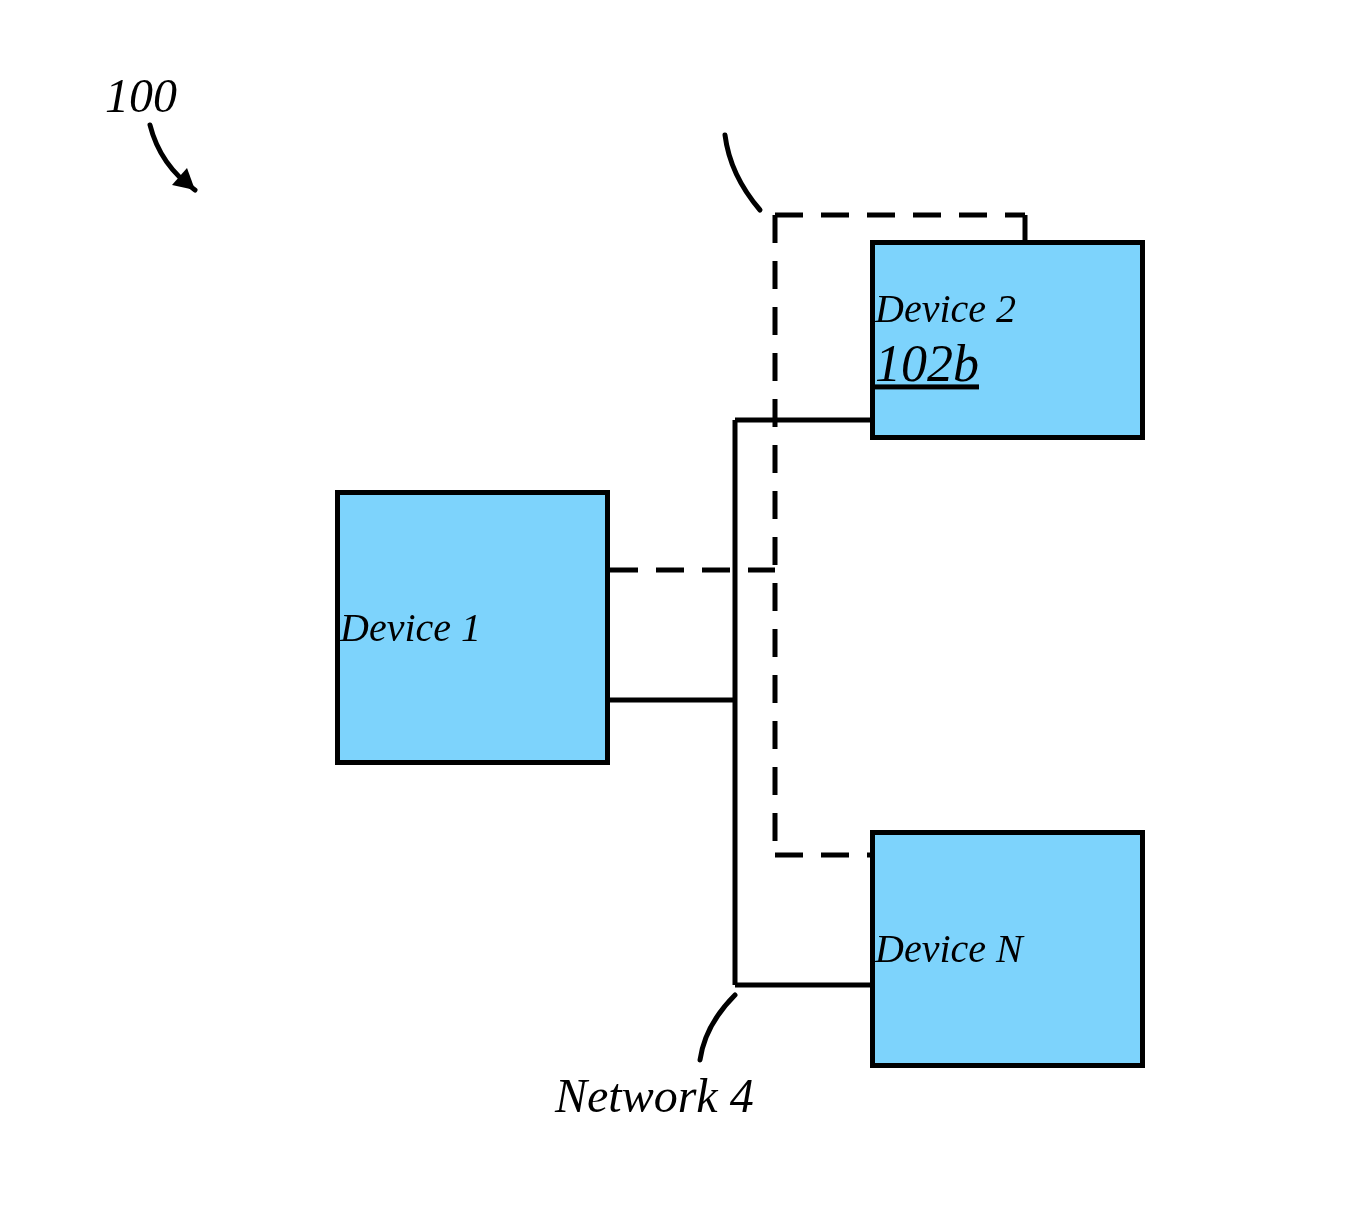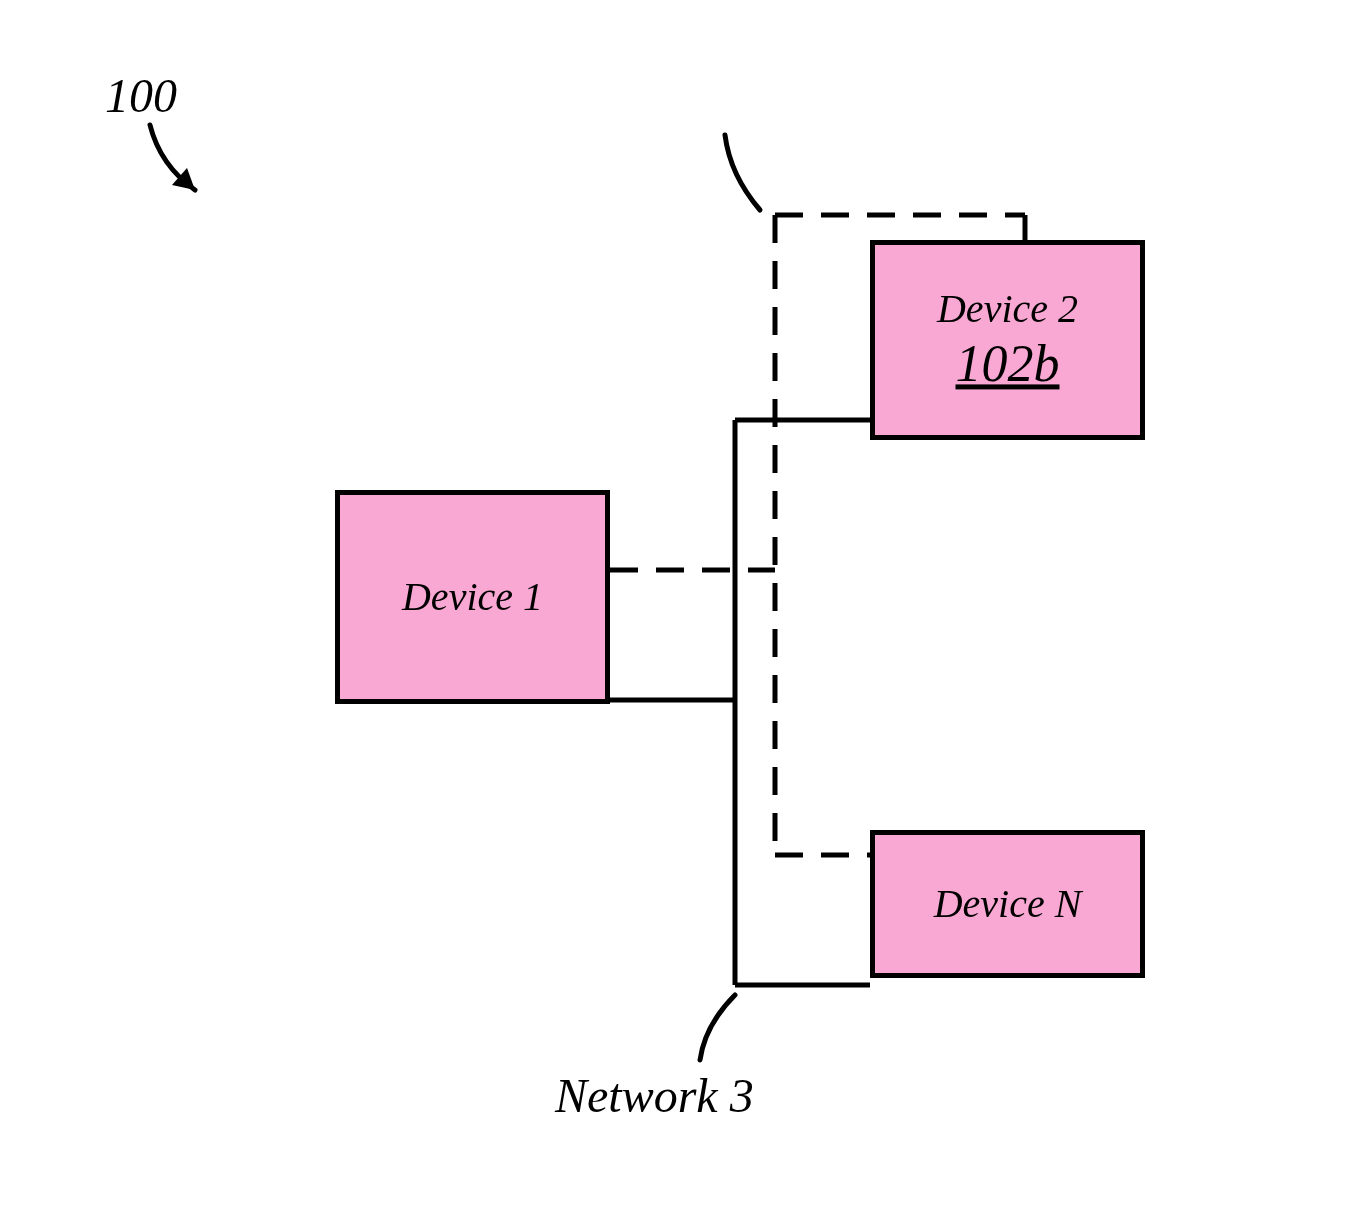--- a/index.html
+++ b/index.html
@@ -19,23 +19,23 @@
   }
   .label {
     position: absolute;
     font-size: 48px;
     line-height: 1.1;
     white-space: nowrap;
   }
   .device-box {
     position: absolute;
     border: 5px solid #000;
-    background: #f9a8d4;
+    background: #7dd3fc;
     box-sizing: border-box;
-    text-align: center;
+    text-align: left;
   }
   .device-title {
     font-size: 40px;
     line-height: 1.1;
   }
   .device-ref {
     font-size: 52px;
     line-height: 1.1;
     text-decoration: underline;
     margin-top: 4px;
@@ -57,39 +57,39 @@
   <svg width="1369" height="1211">
     <path d="M 150 125 Q 160 165 195 190" stroke="#000" stroke-width="5" fill="none" stroke-linecap="round"></path>
 
     <polygon points="195,190 172,185 187,168" fill="#000"></polygon>
   </svg>
 
   <svg width="1369" height="1211">
     <path d="M 725 135 Q 730 175 760 210" stroke="#000" stroke-width="5" fill="none" stroke-linecap="round"></path>
   </svg>
 
-  <div class="label" style="left:555px; top:1070px;">Network 3</div>
+  <div class="label" style="left:555px; top:1070px;">Network 4</div>
   <svg width="1369" height="1211">
     <path d="M 700 1060 Q 705 1025 735 995" stroke="#000" stroke-width="5" fill="none" stroke-linecap="round"></path>
   </svg>
 
-  <div class="device-box" style="left:335px; top:490px; width:275px; height:214px;">
+  <div class="device-box" style="left:335px; top:490px; width:275px; height:275px;">
     <div class="device-inner">
       <div class="device-title">Device 1</div>
     </div>
   </div>
 
   <div class="device-box" style="left:870px; top:240px; width:275px; height:200px;">
     <div class="device-inner">
       <div class="device-title">Device 2</div>
       <div class="device-ref">102b</div>
     </div>
   </div>
 
-  <div class="device-box" style="left:870px; top:830px; width:275px; height:148px;">
+  <div class="device-box" style="left:870px; top:830px; width:275px; height:238px;">
     <div class="device-inner">
       <div class="device-title">Device N</div>
     </div>
   </div>
 
   <svg width="1369" height="1211">
     <g stroke="#000" stroke-width="5" fill="none" stroke-dasharray="28 18" stroke-linecap="butt">
 
       <line x1="610" y1="570" x2="775" y2="570"></line>
 

